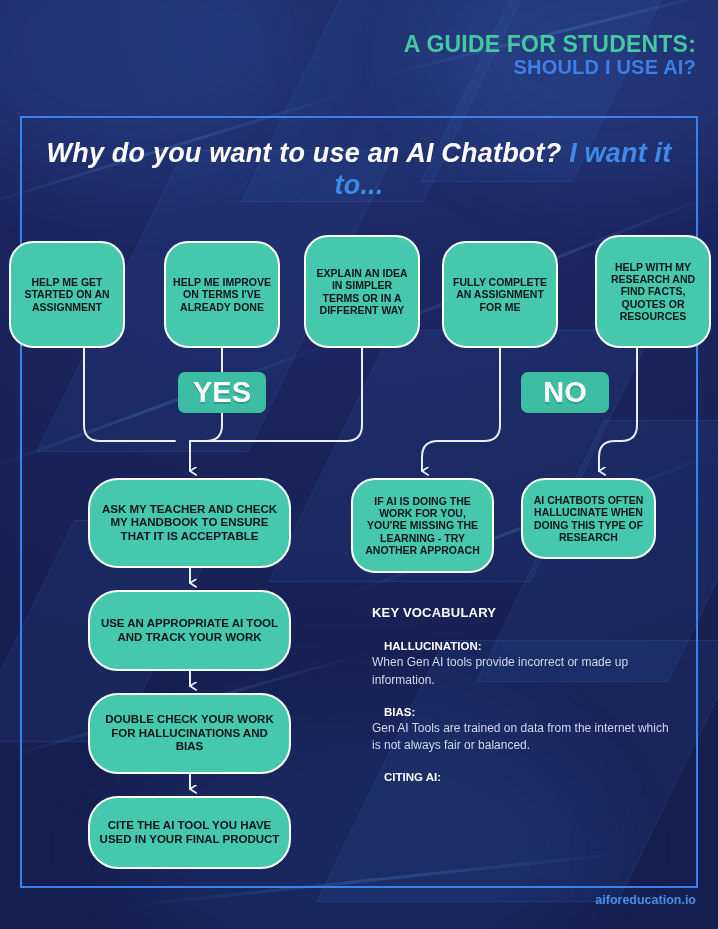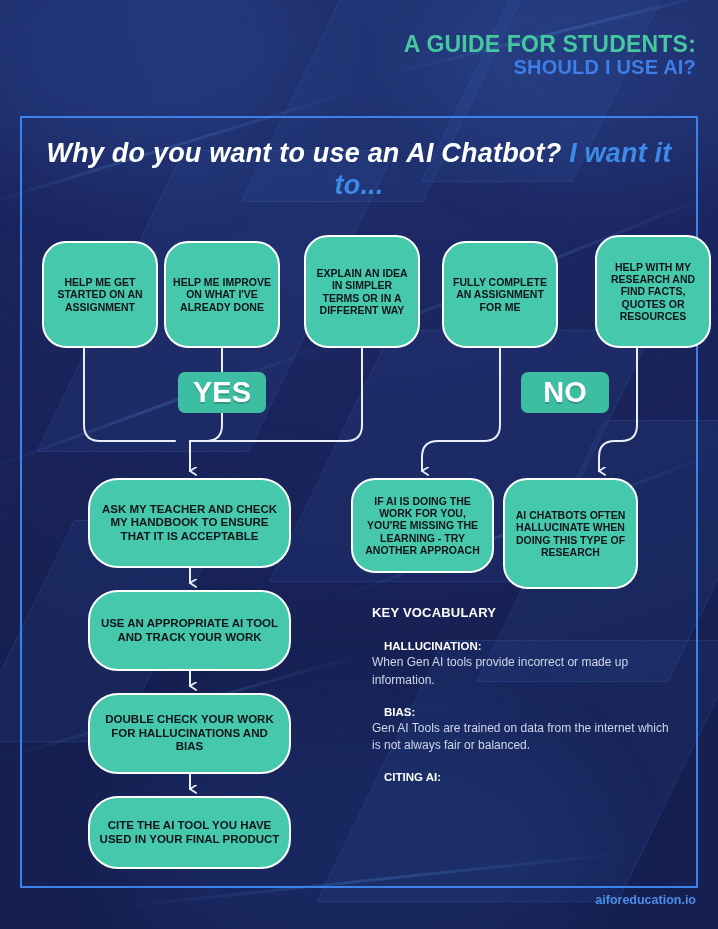--- a/index.html
+++ b/index.html
@@ -122,25 +122,25 @@
     <path d="M500,348 L500,425 Q500,441 484,441 L438,441 Q422,441 422,457 L422,471" marker-end="url(#arw)"></path>
 
     <path d="M637,348 L637,425 Q637,441 621,441 L615,441 Q599,441 599,457 L599,471" marker-end="url(#arw)"></path>
 
     <path d="M190,568 L190,583" marker-end="url(#arw)"></path>
     <path d="M190,671 L190,686" marker-end="url(#arw)"></path>
     <path d="M190,774 L190,789" marker-end="url(#arw)"></path>
   </g>
 </svg>
 
-<div class="node sm" style="left:42px;top:241px;width:116px;height:107px;">
+<div class="node sm" style="left:9px;top:241px;width:116px;height:107px;">
   <span>HELP ME GET STARTED ON AN ASSIGNMENT</span>
 </div>
 <div class="node sm" style="left:164px;top:241px;width:116px;height:107px;">
-  <span>HELP ME IMPROVE ON WHAT I'VE ALREADY DONE</span>
+  <span>HELP ME IMPROVE ON TERMS I'VE ALREADY DONE</span>
 </div>
 <div class="node sm" style="left:304px;top:235px;width:116px;height:113px;text-align:center;">
   <span>EXPLAIN AN IDEA IN SIMPLER TERMS OR IN A DIFFERENT WAY</span>
 </div>
 <div class="node sm" style="left:442px;top:241px;width:116px;height:107px;">
   <span>FULLY COMPLETE AN ASSIGNMENT FOR ME</span>
 </div>
 <div class="node sm" style="left:579px;top:235px;width:116px;height:113px;margin-left:16px;">
   <span>HELP WITH MY RESEARCH AND FIND FACTS, QUOTES OR RESOURCES</span>
 </div>
@@ -161,21 +161,21 @@
 <div class="node md" style="left:88px;top:693px;width:203px;height:81px;">
   <span>DOUBLE CHECK YOUR WORK FOR HALLUCINATIONS AND BIAS</span>
 </div>
 <div class="node md" style="left:88px;top:796px;width:203px;height:73px;">
   <span>CITE THE AI TOOL YOU HAVE USED IN YOUR FINAL PRODUCT</span>
 </div>
 
 <div class="node sm" style="left:351px;top:478px;width:143px;height:95px;">
   <span>IF AI IS DOING THE WORK FOR YOU, YOU'RE MISSING THE LEARNING - TRY ANOTHER APPROACH</span>
 </div>
-<div class="node sm" style="left:503px;top:478px;width:135px;height:111px;">
+<div class="node sm" style="left:521px;top:478px;width:135px;height:81px;">
   <span>AI CHATBOTS OFTEN HALLUCINATE WHEN DOING THIS TYPE OF RESEARCH</span>
 </div>
 
 <div id="vocab">
   <h2>KEY VOCABULARY</h2>
 
   <p class="term">HALLUCINATION:</p>
   <p class="def">When Gen AI tools provide incorrect or made up information.</p>
 
   <p class="term">BIAS:</p>

